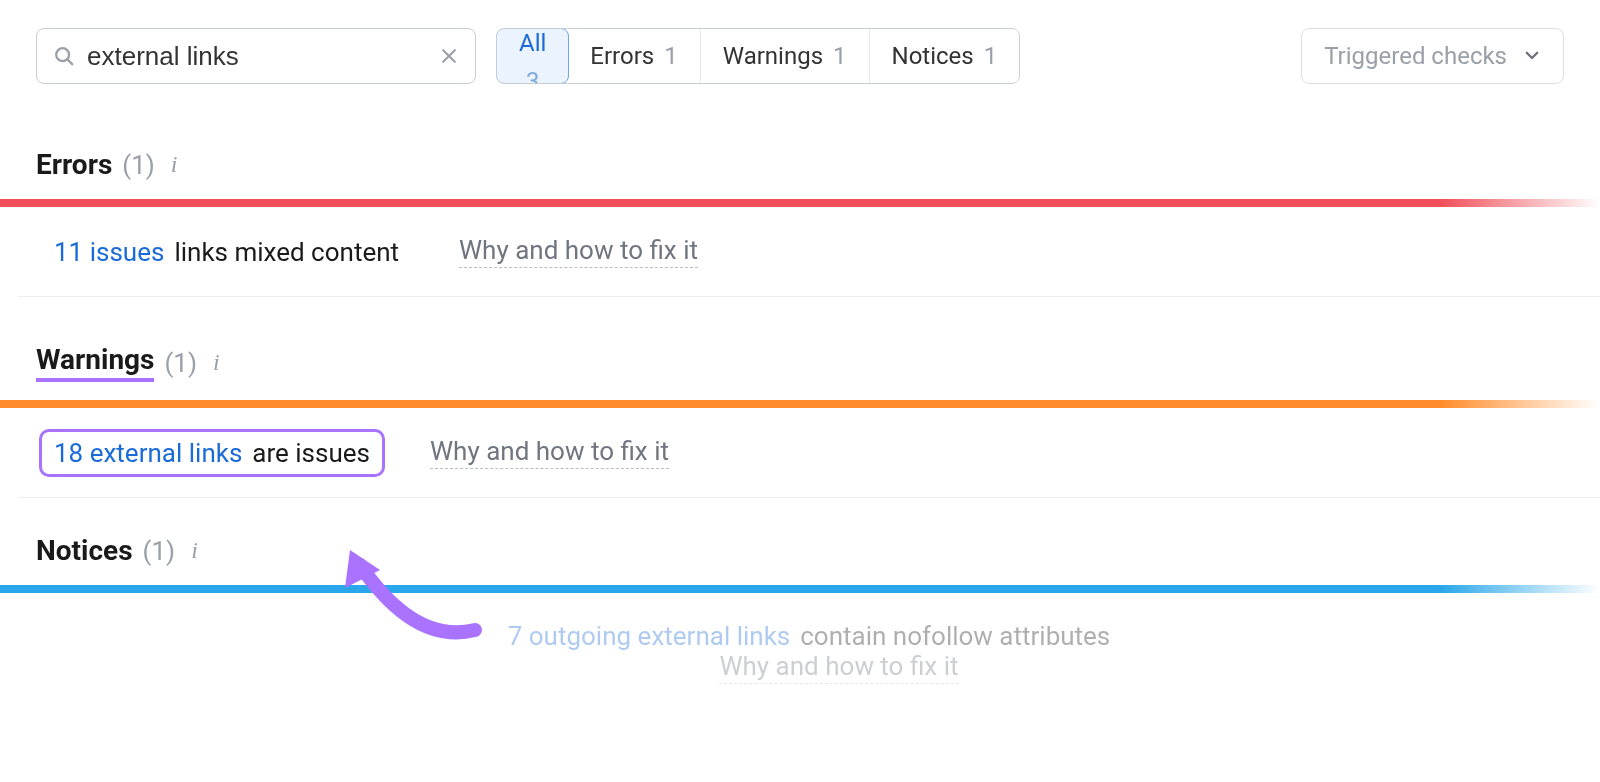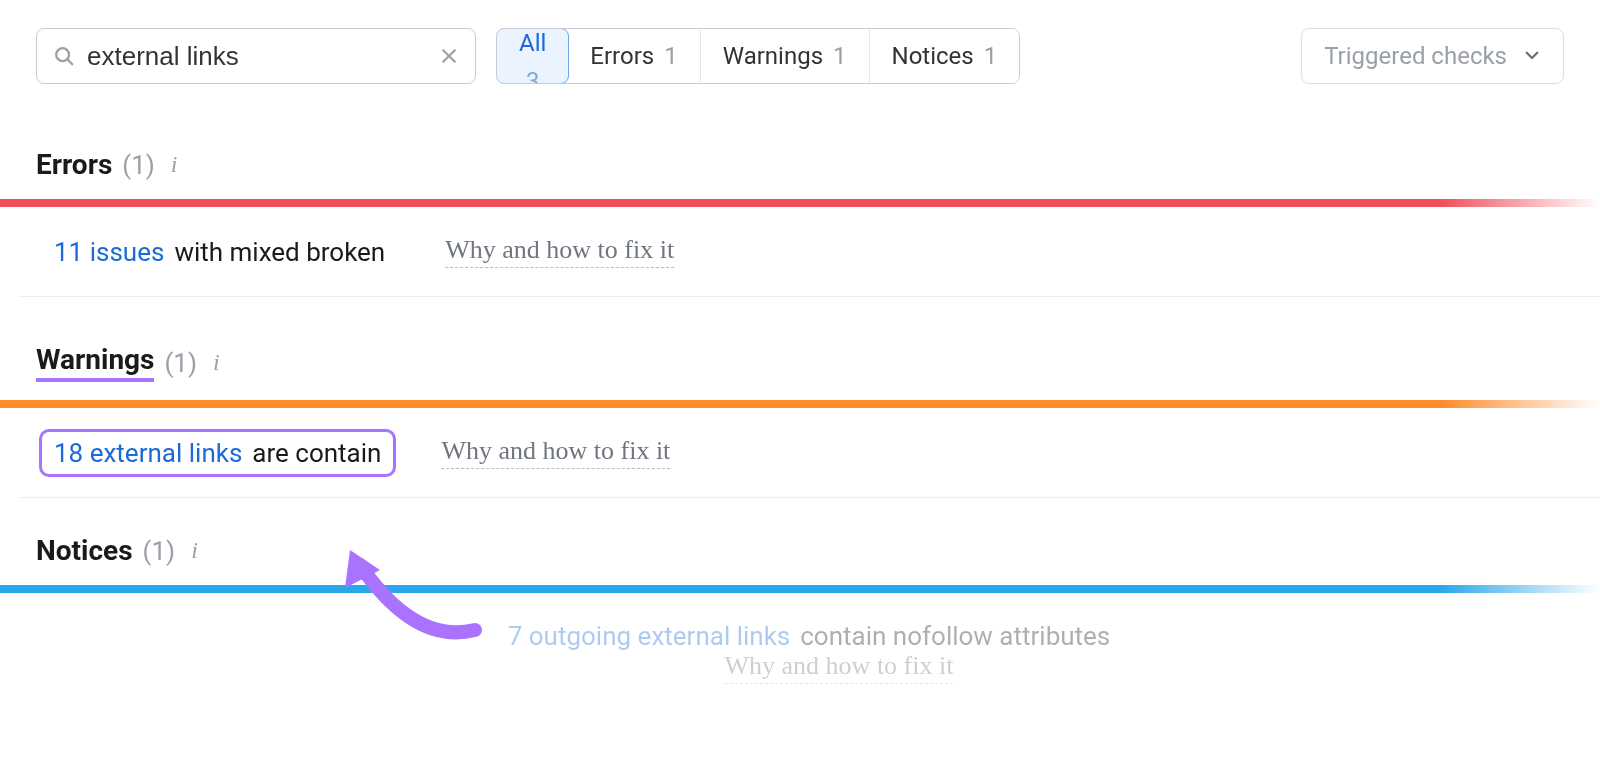--- a/index.html
+++ b/index.html
@@ -141,21 +141,20 @@
   }
   .row .desc { display: flex; align-items: center; gap: 10px; flex-wrap: wrap; }
   .row .link { color: #1a6bd8; }
   .row .text { color: #1a1a1a; }
   .row .fix {
     margin-left: 60px;
     color: #707680;
     border-bottom: 1px dashed #b8bcc4;
     padding-bottom: 2px;
     cursor: pointer;
-    font-family: Liberation Serif, serif;
   }
 
   .row.faded { opacity: 0.35; border-bottom: none; padding-bottom: 10px; flex-direction: column; }
 
   
   .highlight-box {
     border: 3px solid #a972ff;
     border-radius: 10px;
     padding: 6px 12px;
     margin: -9px -15px;
@@ -225,36 +224,36 @@
 <div class="section-header">
   <span class="stitle">Errors</span>
   <span class="scount">(1)</span>
   <span class="info">i</span>
 </div>
 <div class="divider red"></div>
 
 <div class="row">
   <div class="desc">
     <span class="link">11 issues</span>
-    <span class="text">with mixed broken</span>
+    <span class="text">links mixed content</span>
   </div>
   <span class="fix">Why and how to fix it</span>
 </div>
 
 <div class="section-header">
   <span class="stitle"><span class="warn-underline">Warnings</span></span>
   <span class="scount">(1)</span>
   <span class="info">i</span>
 </div>
 <div class="divider orange"></div>
 
 <div class="row" style="position:relative;">
   <div class="desc highlight-box">
     <span class="link">18 external links</span>
-    <span class="text">are contain</span>
+    <span class="text">are issues</span>
   </div>
   <span class="fix">Why and how to fix it</span>
 </div>
 
 <div class="section-header notices-header">
   <span class="stitle">Notices</span>
   <span class="scount">(1)</span>
   <span class="info">i</span>
 </div>
 <div class="divider blue"></div>

